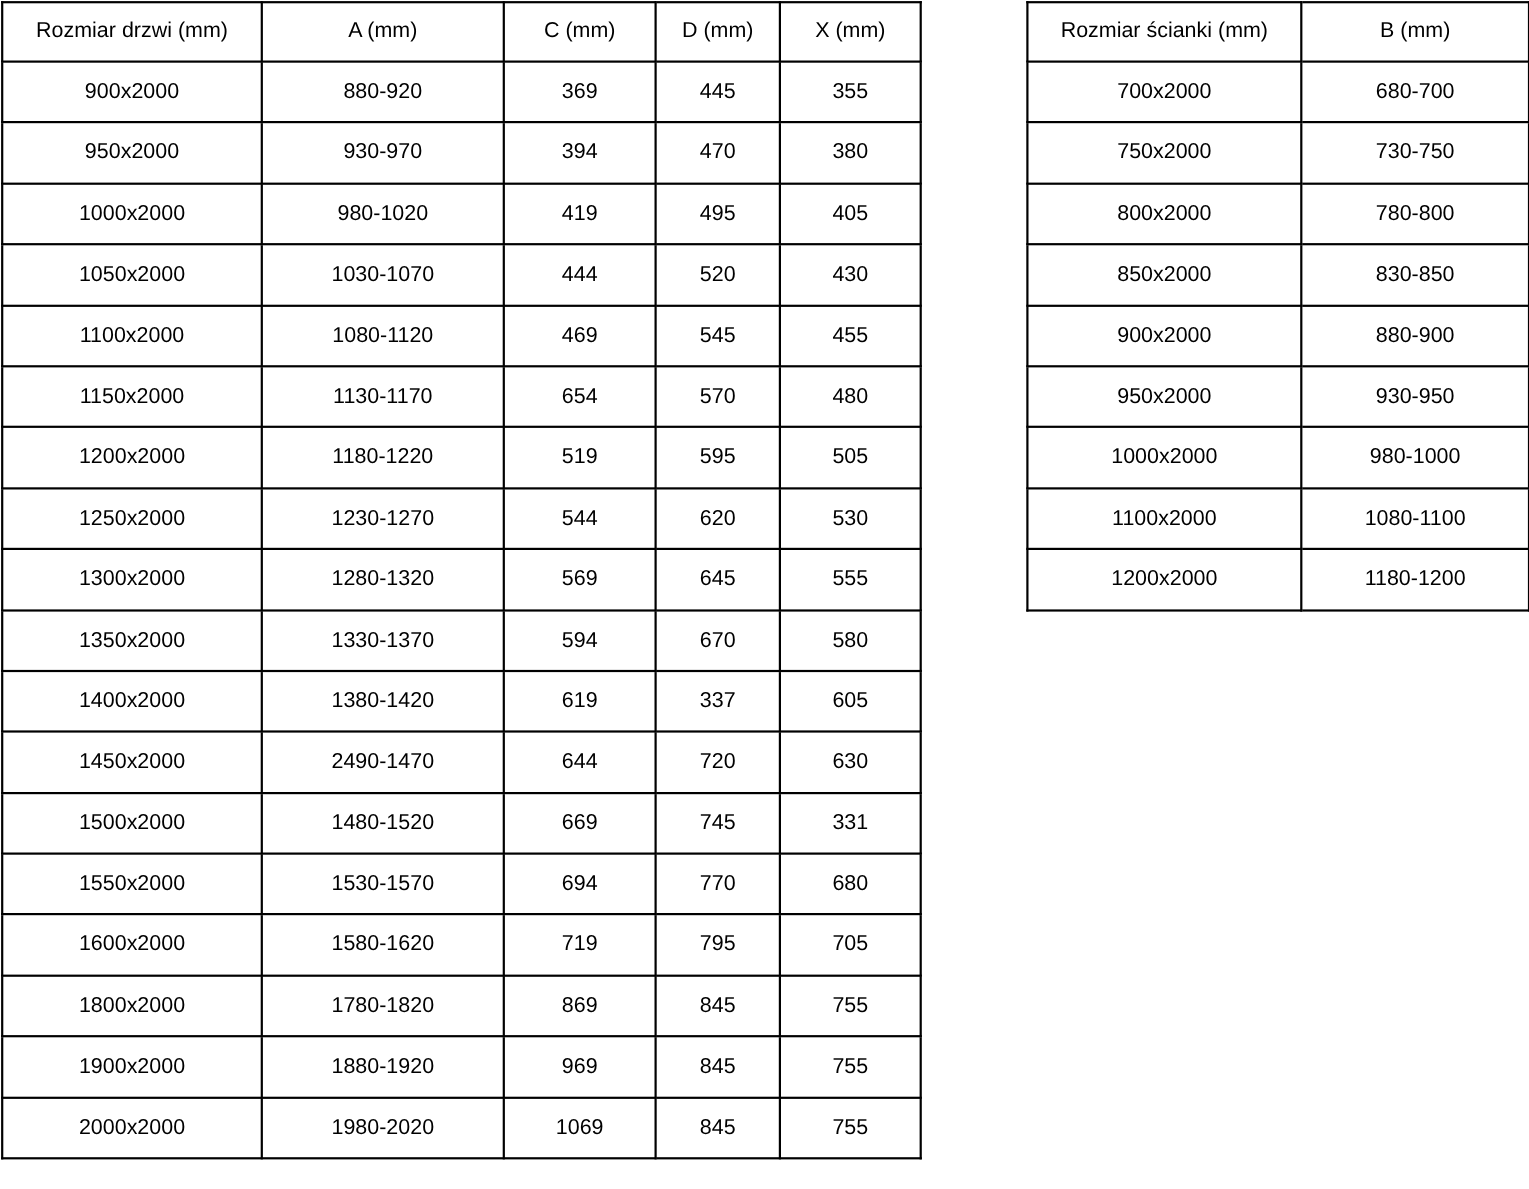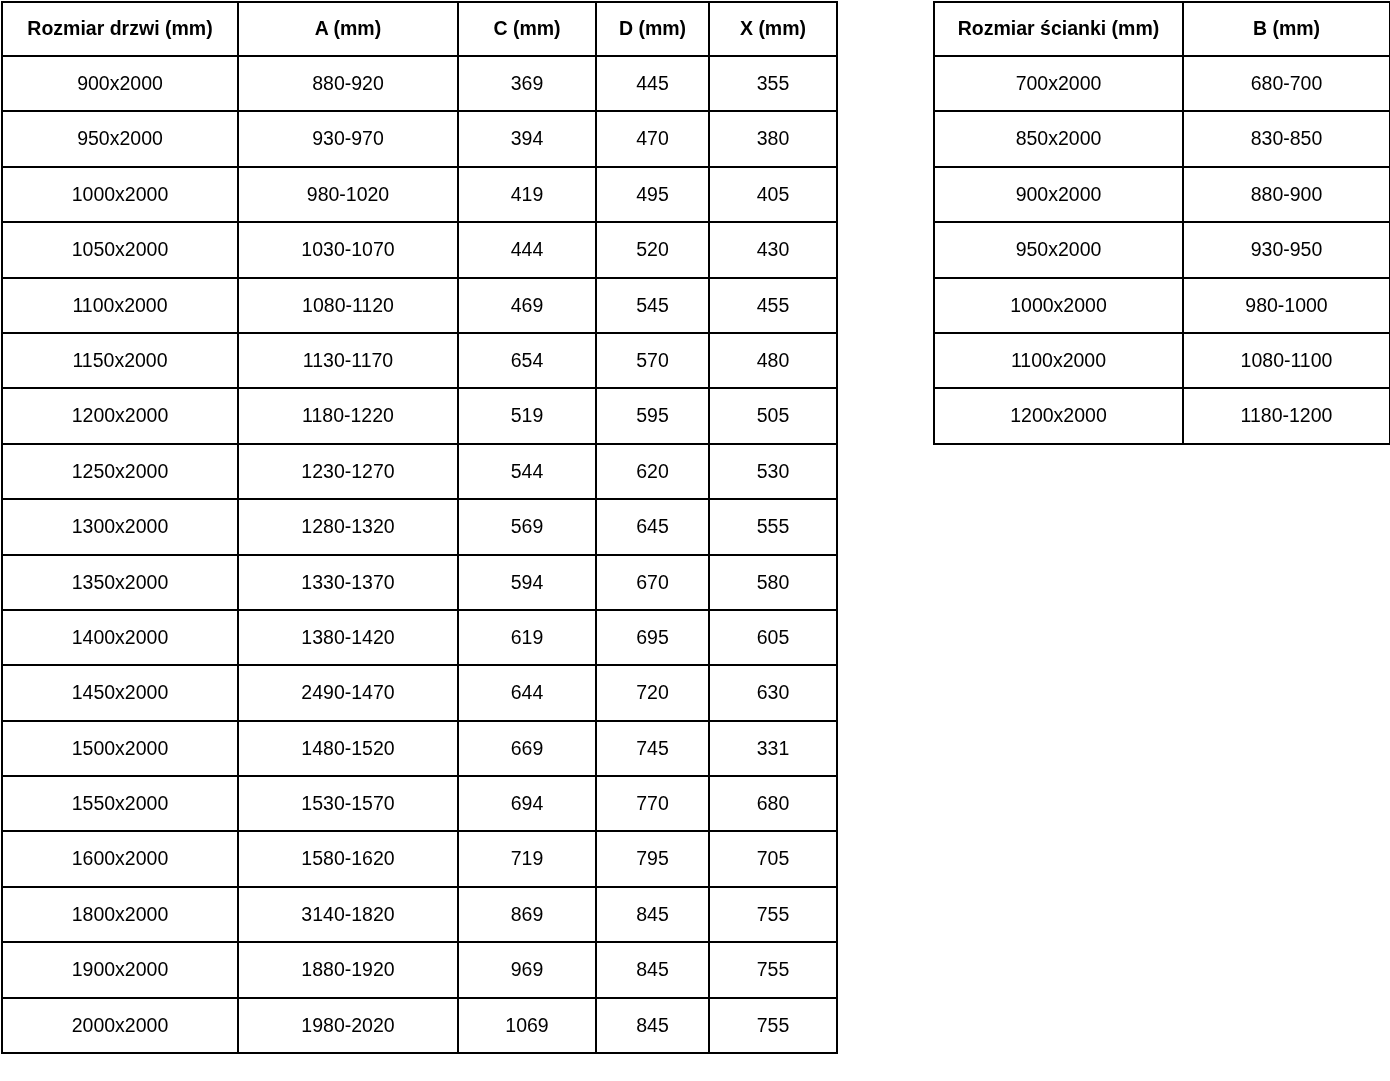--- a/index.html
+++ b/index.html
@@ -28,21 +28,21 @@
   td, th {
     border: 2px solid #000000;
     text-align: center;
     vertical-align: middle;
     font-size: 19.5px;
     color: #000000;
     padding: 0;
     line-height: 1.2;
   }
   thead th {
-    font-weight: bold;
+    font-weight: normal;
     height: 52px;
   }
   tbody td {
     font-weight: normal;
     height: 53.4px;
   }
 
   
   #doors-table {
     position: absolute;
@@ -157,21 +157,21 @@
           <td>1350x2000</td>
           <td>1330-1370</td>
           <td>594</td>
           <td>670</td>
           <td>580</td>
         </tr>
         <tr>
           <td>1400x2000</td>
           <td>1380-1420</td>
           <td>619</td>
-          <td>695</td>
+          <td>337</td>
           <td>605</td>
         </tr>
         <tr>
           <td>1450x2000</td>
           <td>2490-1470</td>
           <td>644</td>
           <td>720</td>
           <td>630</td>
         </tr>
         <tr>
@@ -190,21 +190,21 @@
         </tr>
         <tr>
           <td>1600x2000</td>
           <td>1580-1620</td>
           <td>719</td>
           <td>795</td>
           <td>705</td>
         </tr>
         <tr>
           <td>1800x2000</td>
-          <td>3140-1820</td>
+          <td>1780-1820</td>
           <td>869</td>
           <td>845</td>
           <td>755</td>
         </tr>
         <tr>
           <td>1900x2000</td>
           <td>1880-1920</td>
           <td>969</td>
           <td>845</td>
           <td>755</td>
@@ -229,20 +229,28 @@
         <th>Rozmiar ścianki (mm)</th>
         <th>B (mm)</th>
       </tr>
     </thead>
     <tbody id="wall-body">
         <tr>
           <td>700x2000</td>
           <td>680-700</td>
         </tr>
         <tr>
+          <td>750x2000</td>
+          <td>730-750</td>
+        </tr>
+        <tr>
+          <td>800x2000</td>
+          <td>780-800</td>
+        </tr>
+        <tr>
           <td>850x2000</td>
           <td>830-850</td>
         </tr>
         <tr>
           <td>900x2000</td>
           <td>880-900</td>
         </tr>
         <tr>
           <td>950x2000</td>
           <td>930-950</td>

